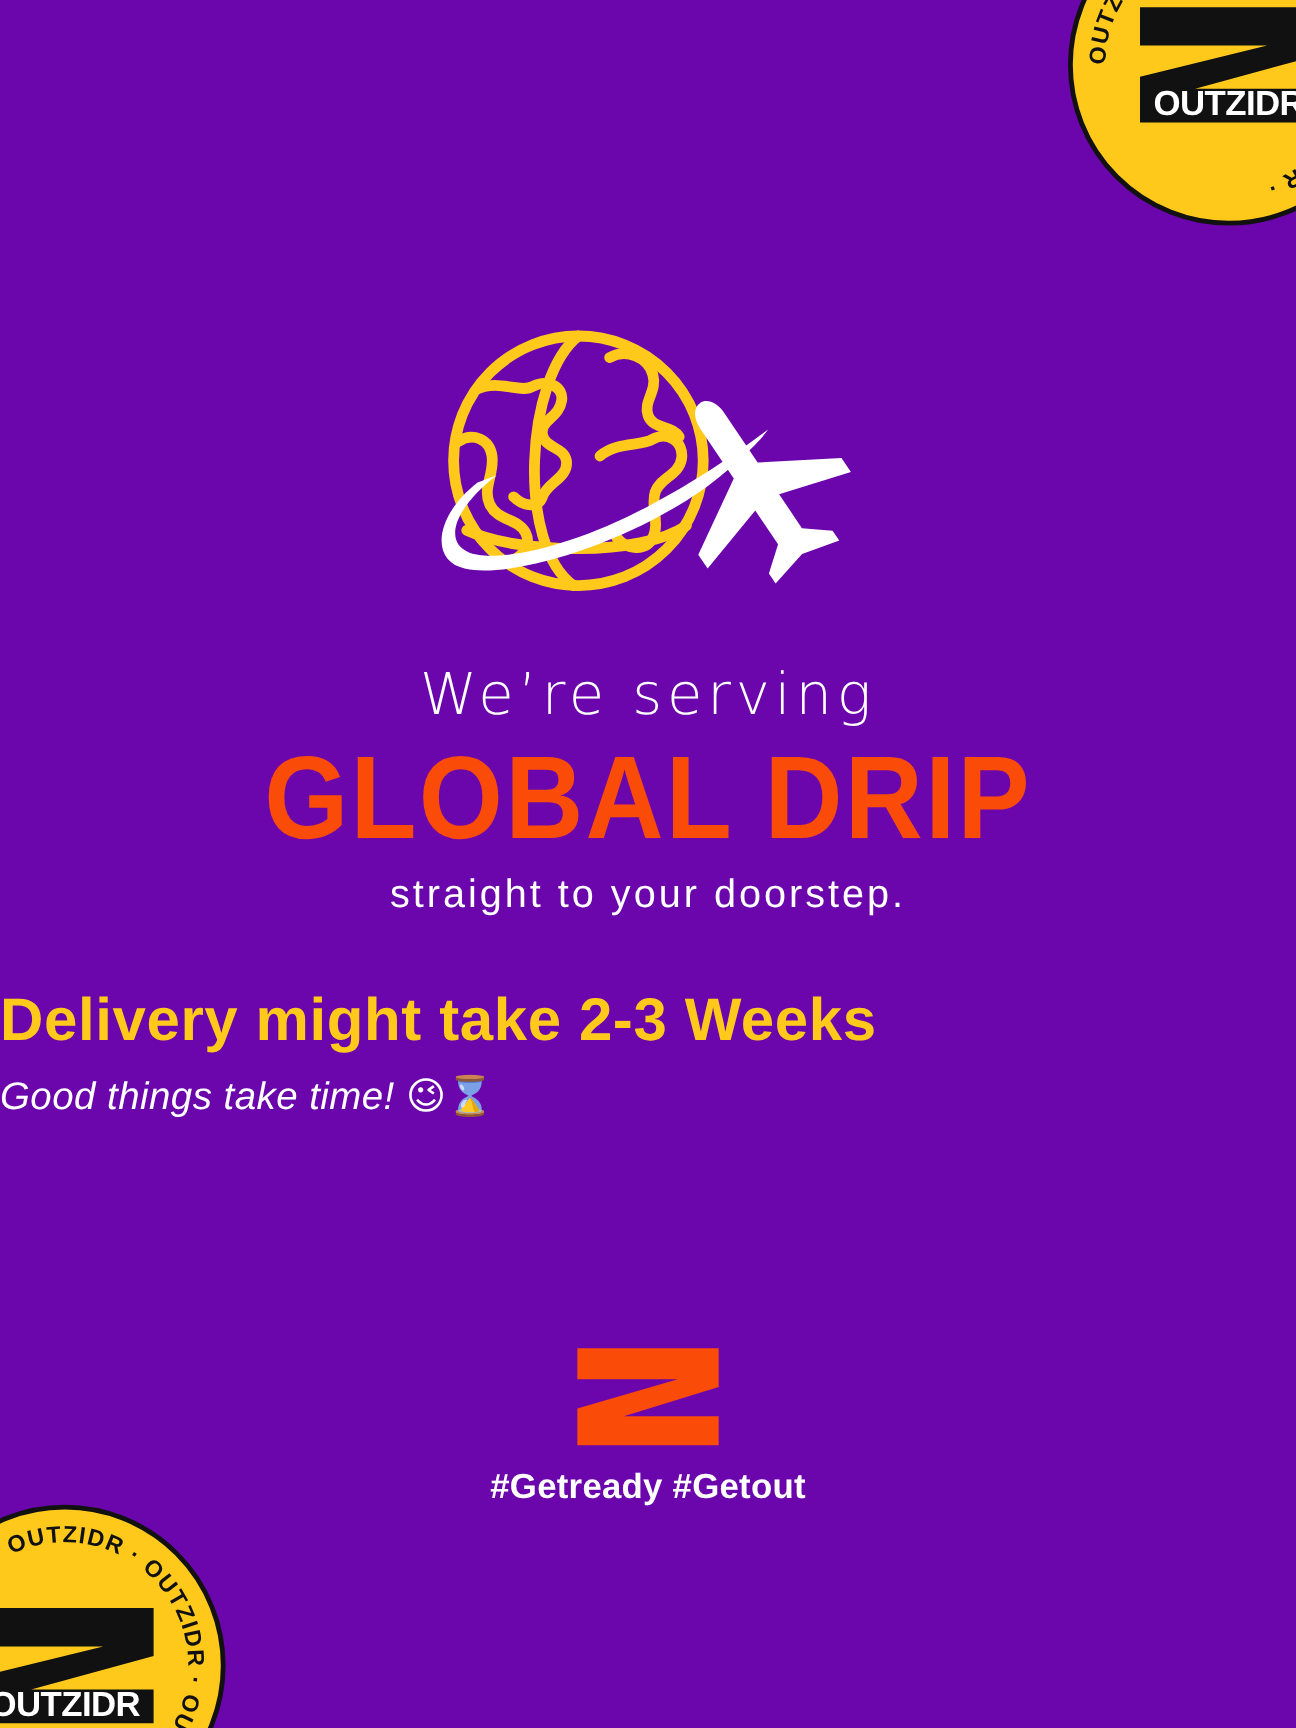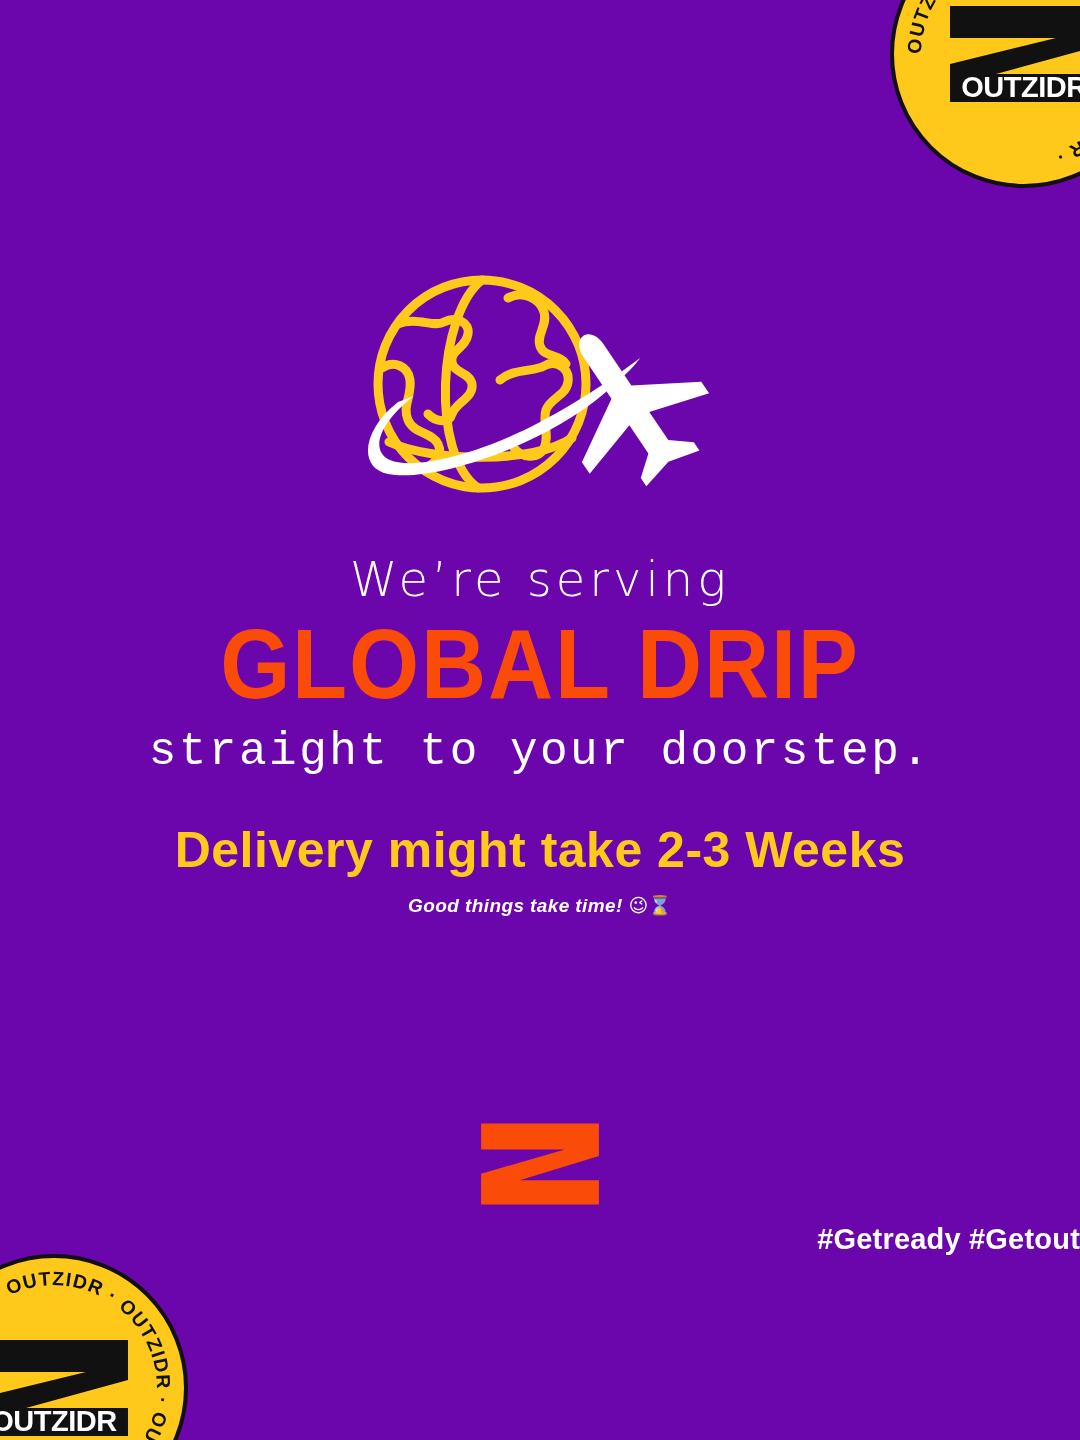--- a/index.html
+++ b/index.html
@@ -119,69 +119,68 @@
     font-weight: bold;
     font-size: 98px;
     letter-spacing: 2px;
     color: #fb4b09;
     line-height: 1.05;
     margin-top: 6px;
     transform: scaleX(0.92);
     white-space: nowrap;
   }
   .line-sub {
-    font-family: Liberation Mono, monospace;
+    font-family: Liberation Sans, sans-serif;
     font-weight: 300;
-    font-size: 46px;
+    font-size: 33px;
     letter-spacing: 2.5px;
     color: #ffffff;
     line-height: 1.15;
     margin-top: 10px;
   }
 
   
   .delivery {
     position: absolute;
     left: 0;
     right: 0;
     top: 822px;
-    text-align: center;
   }
   .delivery-main {
     font-family: "Liberation Sans Narrow", "Liberation Sans", sans-serif;
     font-weight: bold;
     font-size: 50px;
     letter-spacing: 0.5px;
     color: #ffc91c;
     line-height: 1.15;
     white-space: nowrap;
   }
   .delivery-note {
     font-family: "Liberation Sans", sans-serif;
-    font-weight: bold;
+    font-weight: normal;
     font-style: italic;
-    font-size: 19px;
+    font-size: 32px;
     letter-spacing: 0.4px;
     color: #ffffff;
     line-height: 1.2;
     margin-top: 14px;
   }
   .delivery-note .emo {
     font-family: "DejaVu Sans", sans-serif;
     font-style: normal;
     letter-spacing: 0;
   }
 
   
   .footer {
     position: absolute;
     left: 0;
     right: 0;
     top: 1122px;
-    text-align: right;
+    text-align: center;
   }
   .footer-mark {
     width: 124px;
     height: 84px;
     margin: 0 auto;
   }
   .footer-mark svg {
     display: block;
     width: 100%;
     height: 100%;

